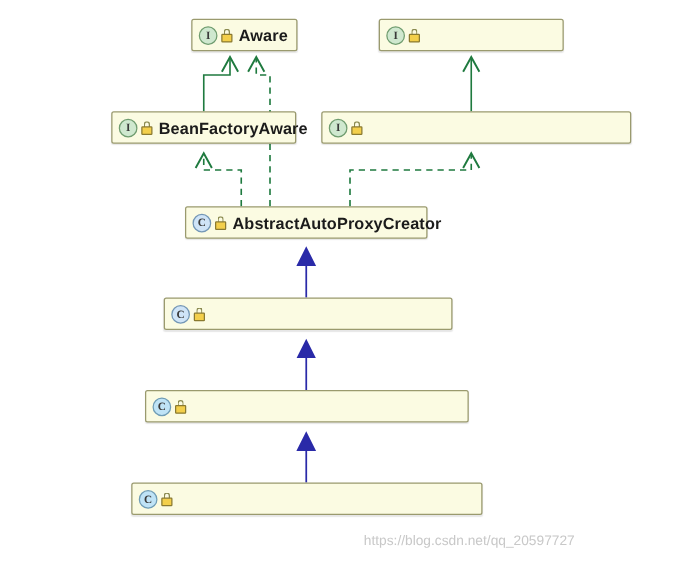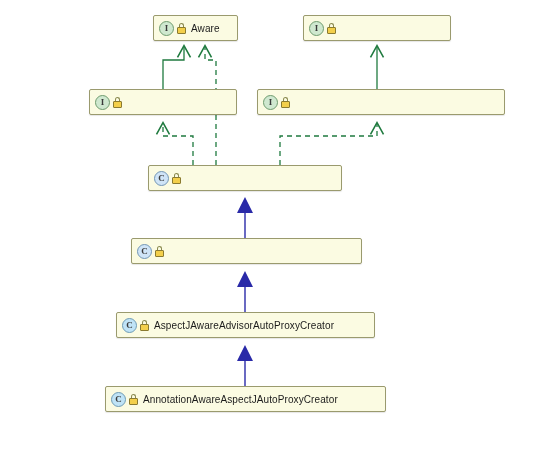--- a/index.html
+++ b/index.html
@@ -88,23 +88,24 @@
     left: 0;
     top: 4px;
     width: 9px;
     height: 7px;
     background: #f3cf4b;
     border: 1px solid #8a7a30;
     border-radius: 1px;
     box-sizing: border-box;
   }
   .node .label {
-    font-size: 10px;
+    font-size: 13px;
     color: #1b1b1b;
     letter-spacing: 0.1px;
+    font-weight: bold;
   }
   .watermark {
     position: absolute;
     font-size: 11px;
     color: #c8c8c8;
     white-space: nowrap;
   }
 </style>
 </head>
 <body>
@@ -178,58 +179,59 @@
         <span class="body"></span>
       </span>
   </div>
 
   <div class="node" style="left:89px; top:89px; width:148px;">
     <span class="badge iface">I</span>
     <span class="lockicon">
         <span class="shackle"></span>
         <span class="body"></span>
       </span>
+    <span class="label">BeanFactoryAware</span>
   </div>
 
   <div class="node" style="left:257px; top:89px; width:248px;">
     <span class="badge iface">I</span>
     <span class="lockicon">
         <span class="shackle"></span>
         <span class="body"></span>
       </span>
   </div>
 
   <div class="node" style="left:148px; top:165px; width:194px;">
     <span class="badge abs">C</span>
     <span class="lockicon">
         <span class="shackle"></span>
         <span class="body"></span>
       </span>
+    <span class="label">AbstractAutoProxyCreator</span>
   </div>
 
   <div class="node" style="left:131px; top:238px; width:231px;">
     <span class="badge abs">C</span>
     <span class="lockicon">
         <span class="shackle"></span>
         <span class="body"></span>
       </span>
   </div>
 
   <div class="node" style="left:116px; top:312px; width:259px;">
     <span class="badge cls">C</span>
     <span class="lockicon">
         <span class="shackle"></span>
         <span class="body"></span>
       </span>
-    <span class="label">AspectJAwareAdvisorAutoProxyCreator</span>
   </div>
 
   <div class="node" style="left:105px; top:386px; width:281px;">
     <span class="badge cls">C</span>
     <span class="lockicon">
         <span class="shackle"></span>
         <span class="body"></span>
       </span>
-    <span class="label">AnnotationAwareAspectJAutoProxyCreator</span>
-  </div>
-
+  </div>
+
+  <div class="watermark" style="left:291px; top:427px;">https://blog.csdn.net/qq_20597727</div>
 
 </div>
 
 </body></html>

